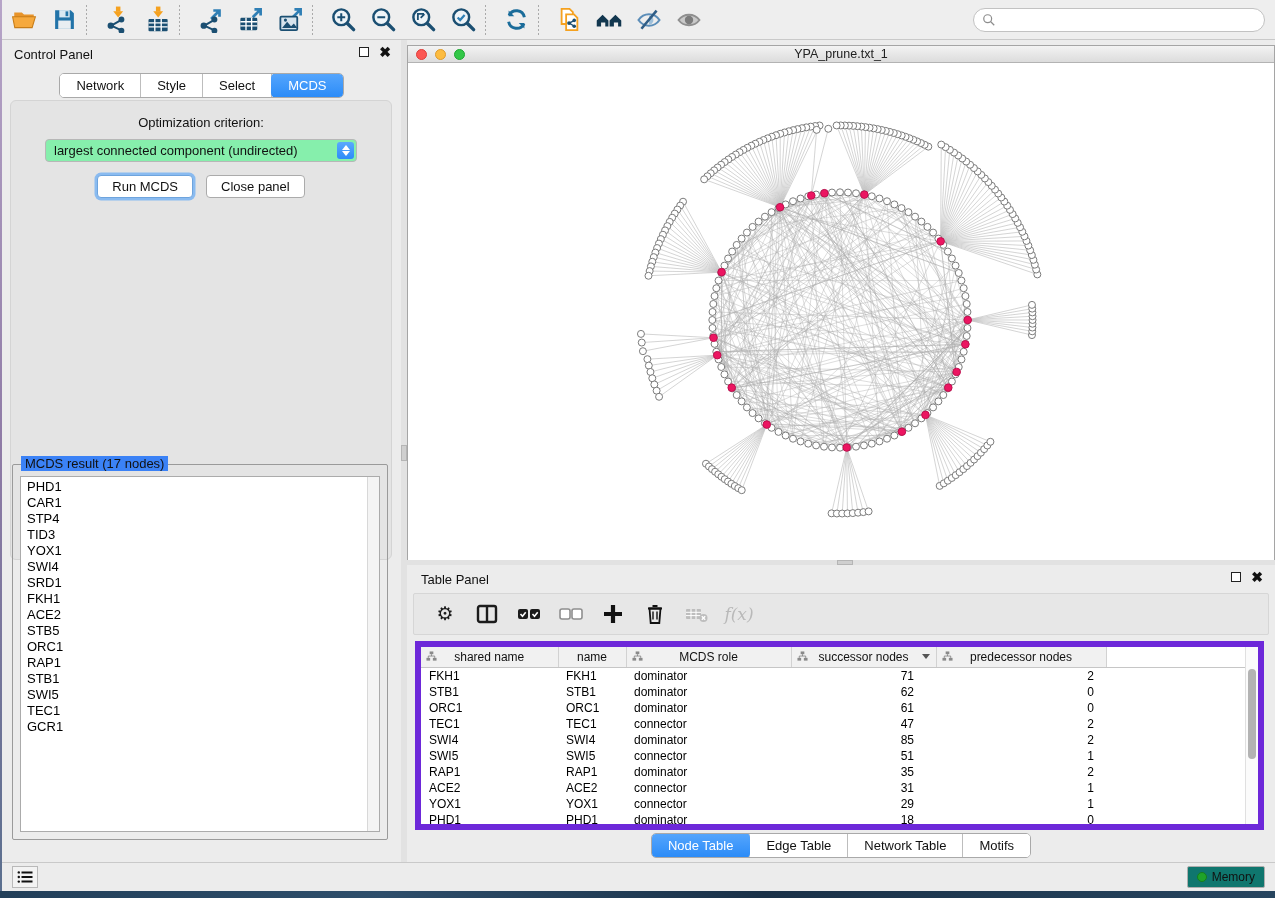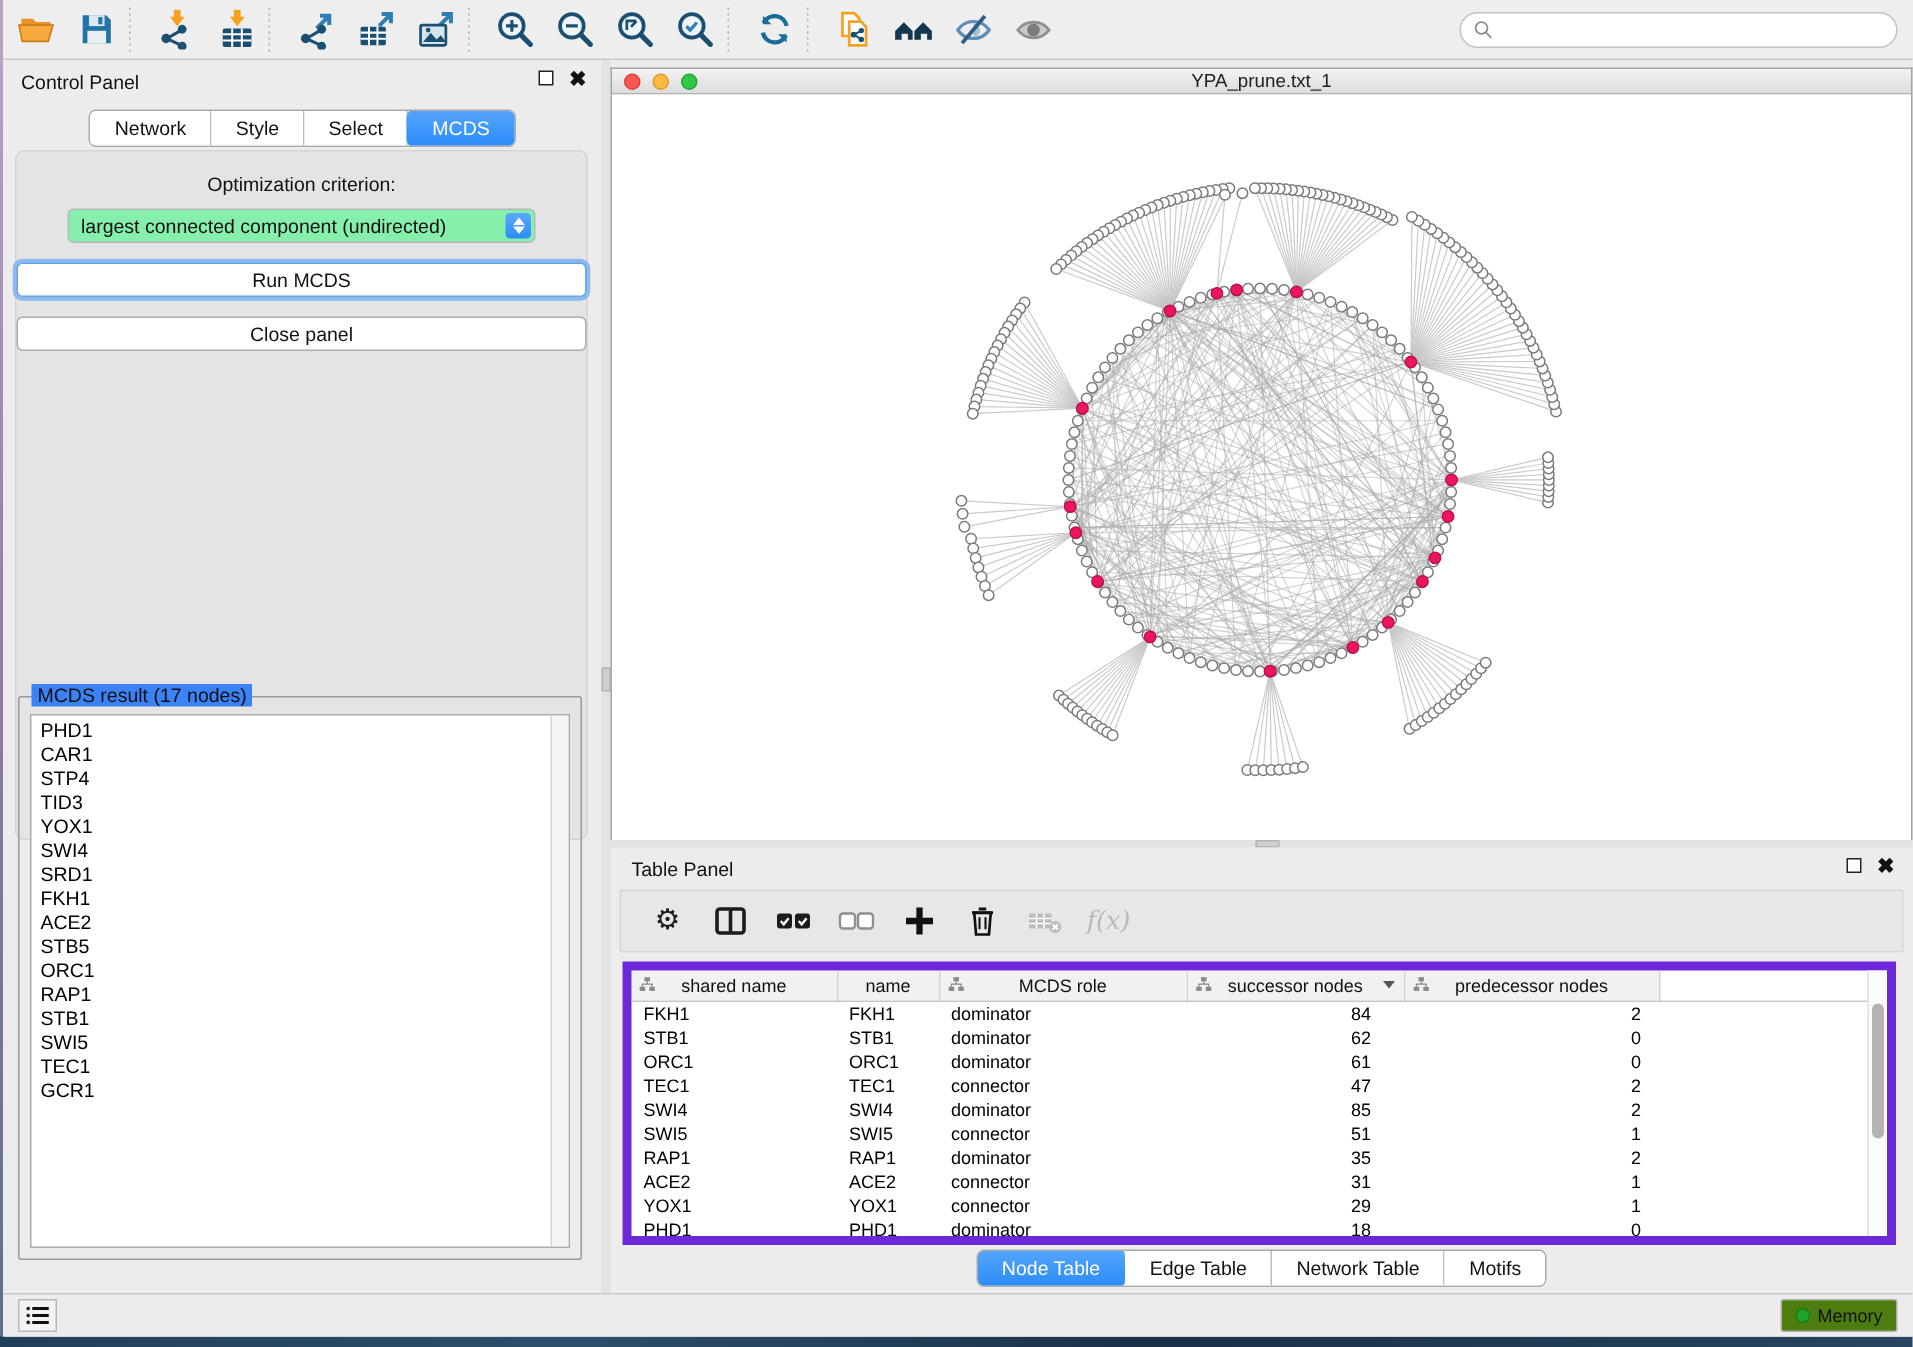--- a/index.html
+++ b/index.html
@@ -51,21 +51,21 @@
   .opt-label { text-align:center; margin-top:14px; font-size:13px; color:#111; }
   .select-row { display:flex; justify-content:center; margin-top:9px; }
   .cselect { width:312px; height:23px; background:#86efac; border:1px solid #b7b7b7; border-radius:4px;
     display:flex; align-items:center; position:relative; }
   .cselect .sel-text { flex:1; font-size:13px; padding-left:8px; color:#111; white-space:nowrap; }
   .sel-stepper { position:absolute; right:2px; top:2px; width:17px; height:17px; border-radius:3px;
     background:linear-gradient(#5aa9fd,#2d8cf8); display:flex; flex-direction:column;
     align-items:center; justify-content:center; gap:1px; }
   .sel-stepper .up { width:0; height:0; border-left:4px solid transparent; border-right:4px solid transparent; border-bottom:5px solid #fff; }
   .sel-stepper .dn { width:0; height:0; border-left:4px solid transparent; border-right:4px solid transparent; border-top:5px solid #fff; }
-  .btn-row { display:flex; justify-content:center; gap:13px; margin-top:13px;flex-direction:column; }
+  .btn-row { display:flex; justify-content:center; gap:13px; margin-top:13px; }
   .btn { font-size:13px; font-family:"Liberation Sans",sans-serif; color:#111; background:#fff;
     border:1px solid #ababab; border-radius:4px; padding:3px 14px; height:23px; }
   .btn.focused { box-shadow:0 0 0 2.5px #8abbf0; border-color:#6ea4dd; }
 
   .mcds-box { position:absolute; left:10px; width:376px; top:424px; height:376px;
     border:1px solid #9a9a9a; border-radius:2px; }
   .mcds-box .legend { position:absolute; top:-9px; left:8px; background:#3b82f6; padding:0 4px;
     font-size:13px; color:#111; }
   .mcds-list-wrap { position:absolute; left:7px; right:7px; top:11px; bottom:7px;
     background:#fff; border:1px solid #ababab; overflow:hidden; }
@@ -126,21 +126,21 @@
   .tbl-vscroll { position:absolute; right:0; top:0; bottom:0; width:13px; background:#fbfbfb; border-left:1px solid #e0e0e0; }
   .tbl-thumb { position:absolute; left:2px; width:8px; top:22px; height:90px; background:#b3b3b3; border-radius:4px; }
 
   .bottom-tabs { position:absolute; left:0; right:0; bottom:4px; display:flex; justify-content:center; }
 
   
   .status-bar { position:absolute; left:0; right:0; bottom:0; height:29px; background:#ececec;
     border-top:1px solid #c9c9c9; }
   .list-btn { position:absolute; left:10px; top:3px; width:26px; height:22px; background:#f3f3f3;
     border:1px solid #b9b9b9; display:flex; align-items:center; justify-content:center; }
-  .memory-btn { position:absolute; right:10px; top:3px; height:22px; background:#4d7c0f;
+  .memory-btn { position:absolute; right:10px; top:3px; height:22px; background:#0f766e;
     border:1px solid #aeaeae; border-radius:2px; display:flex; align-items:center; gap:5px;
     padding:0 9px; font-size:12px; color:#111;text-align:right; }
   .mem-dot { width:10px; height:10px; border-radius:50%; background:#1fa32a; border:1px solid #157d1e; }
 </style>
 </head>
 <body>
 
 <div class="desktop-left"></div>
 <div class="desktop-bottom"></div>
 
@@ -1279,21 +1279,21 @@
                   <span class="th-inner">predecessor nodes</span>
                 </th>
                 <th class="th-fill"></th>
               </tr>
             </thead>
             <tbody>
                 <tr>
                   <td class="c-text">FKH1</td>
                   <td class="c-text">FKH1</td>
                   <td class="c-text">dominator</td>
-                  <td class="c-num pad-succ">84</td>
+                  <td class="c-num pad-succ">71</td>
                   <td class="c-num pad-pred">2</td>
                   <td class="c-fill"></td>
                 </tr>
                 <tr>
                   <td class="c-text">STB1</td>
                   <td class="c-text">STB1</td>
                   <td class="c-text">dominator</td>
                   <td class="c-num pad-succ">62</td>
                   <td class="c-num pad-pred">0</td>
                   <td class="c-fill"></td>

